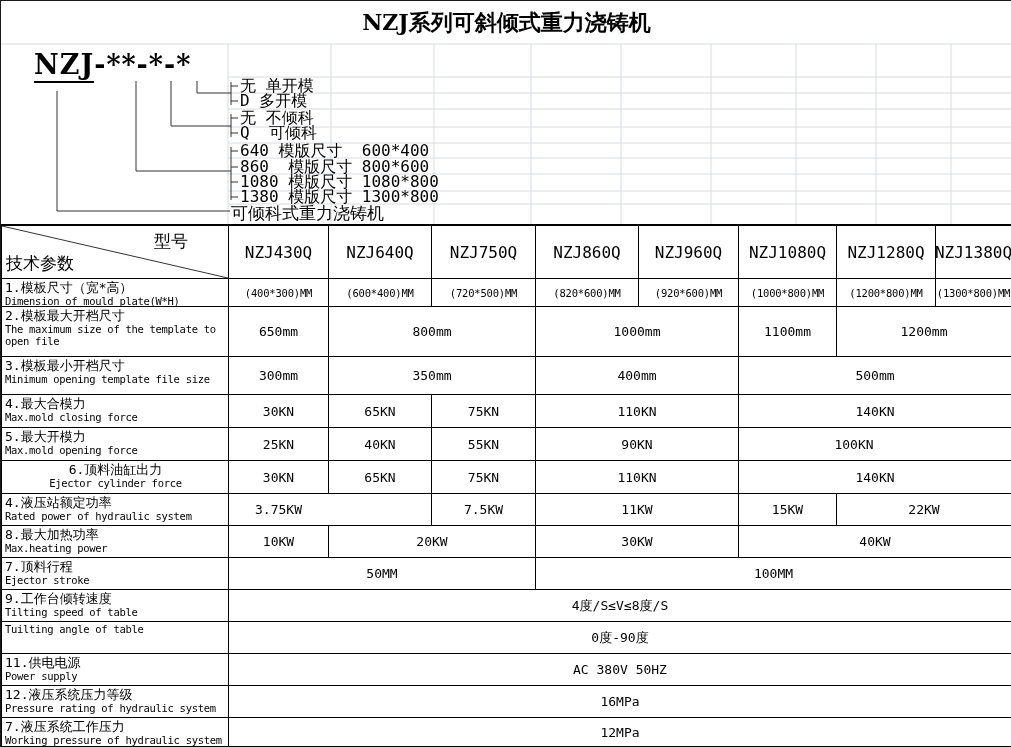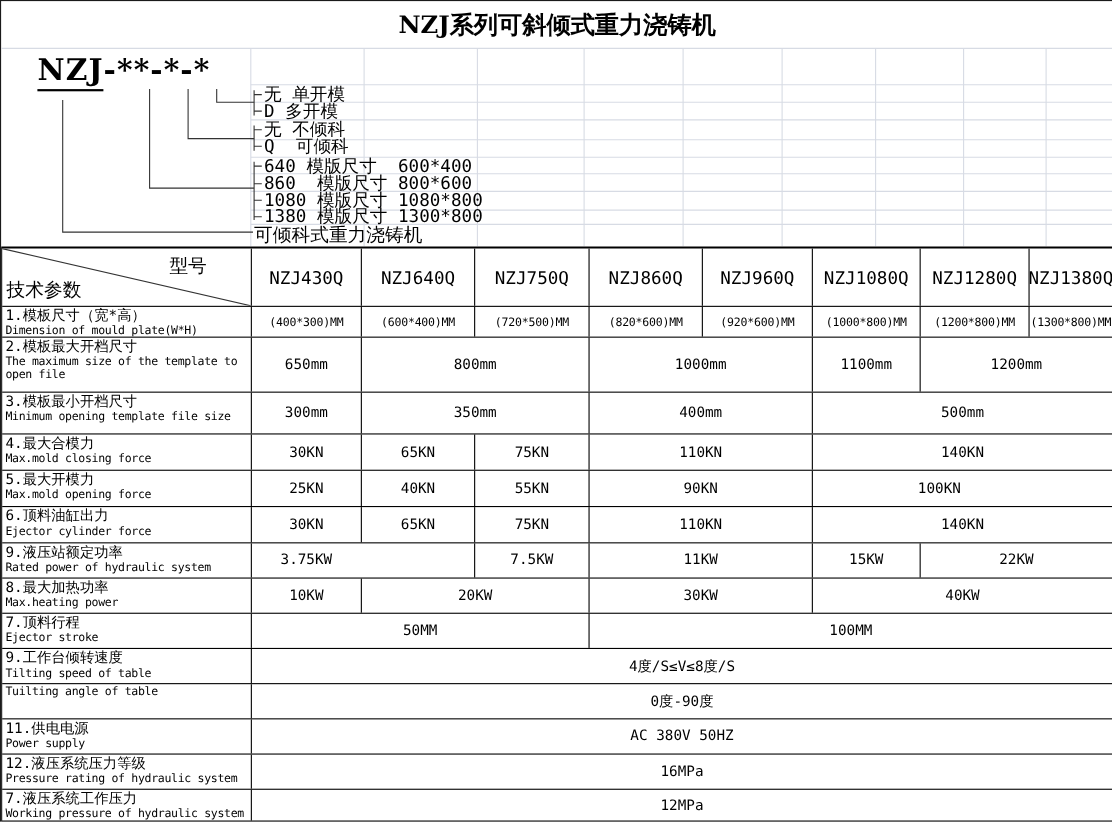--- a/index.html
+++ b/index.html
@@ -161,34 +161,34 @@
           <div class="label-cell">
             <div class="cn">5.最大开模力</div>
             <div class="en">Max.mold opening force</div>
           </div>
           <div class="cell vcell" style="width: 100px;">25KN</div>
           <div class="cell vcell" style="width: 103px;">40KN</div>
           <div class="cell vcell" style="width: 104px;">55KN</div>
           <div class="cell vcell" style="width: 203px;">90KN</div>
           <div class="cell vcell" style="width: 231px;">100KN</div>
         </div>
-        <div class="trow" style="height: 33px;">
+        <div class="trow" style="height: 33px; text-align: center;">
           <div class="label-cell">
             <div class="cn">6.顶料油缸出力</div>
             <div class="en">Ejector cylinder force</div>
           </div>
           <div class="cell vcell" style="width: 100px;">30KN</div>
           <div class="cell vcell" style="width: 103px;">65KN</div>
           <div class="cell vcell" style="width: 104px;">75KN</div>
           <div class="cell vcell" style="width: 203px;">110KN</div>
           <div class="cell vcell" style="width: 273px;">140KN</div>
         </div>
         <div class="trow" style="height: 32px;">
           <div class="label-cell">
-            <div class="cn">9.液压站额定功率</div>
+            <div class="cn">4.液压站额定功率</div>
             <div class="en">Rated power of hydraulic system</div>
           </div>
           <div class="cell vcell" style="width: 100px;">3.75KW</div>
           <div class="cell vcell" style="width: 103px; margin-top: 32px;">5.5KW</div>
           <div class="cell vcell" style="width: 104px;">7.5KW</div>
           <div class="cell vcell" style="width: 203px;">11KW</div>
           <div class="cell vcell" style="width: 98px;">15KW</div>
           <div class="cell vcell" style="width: 175px;">22KW</div>
         </div>
         <div class="trow" style="height: 32px;">

